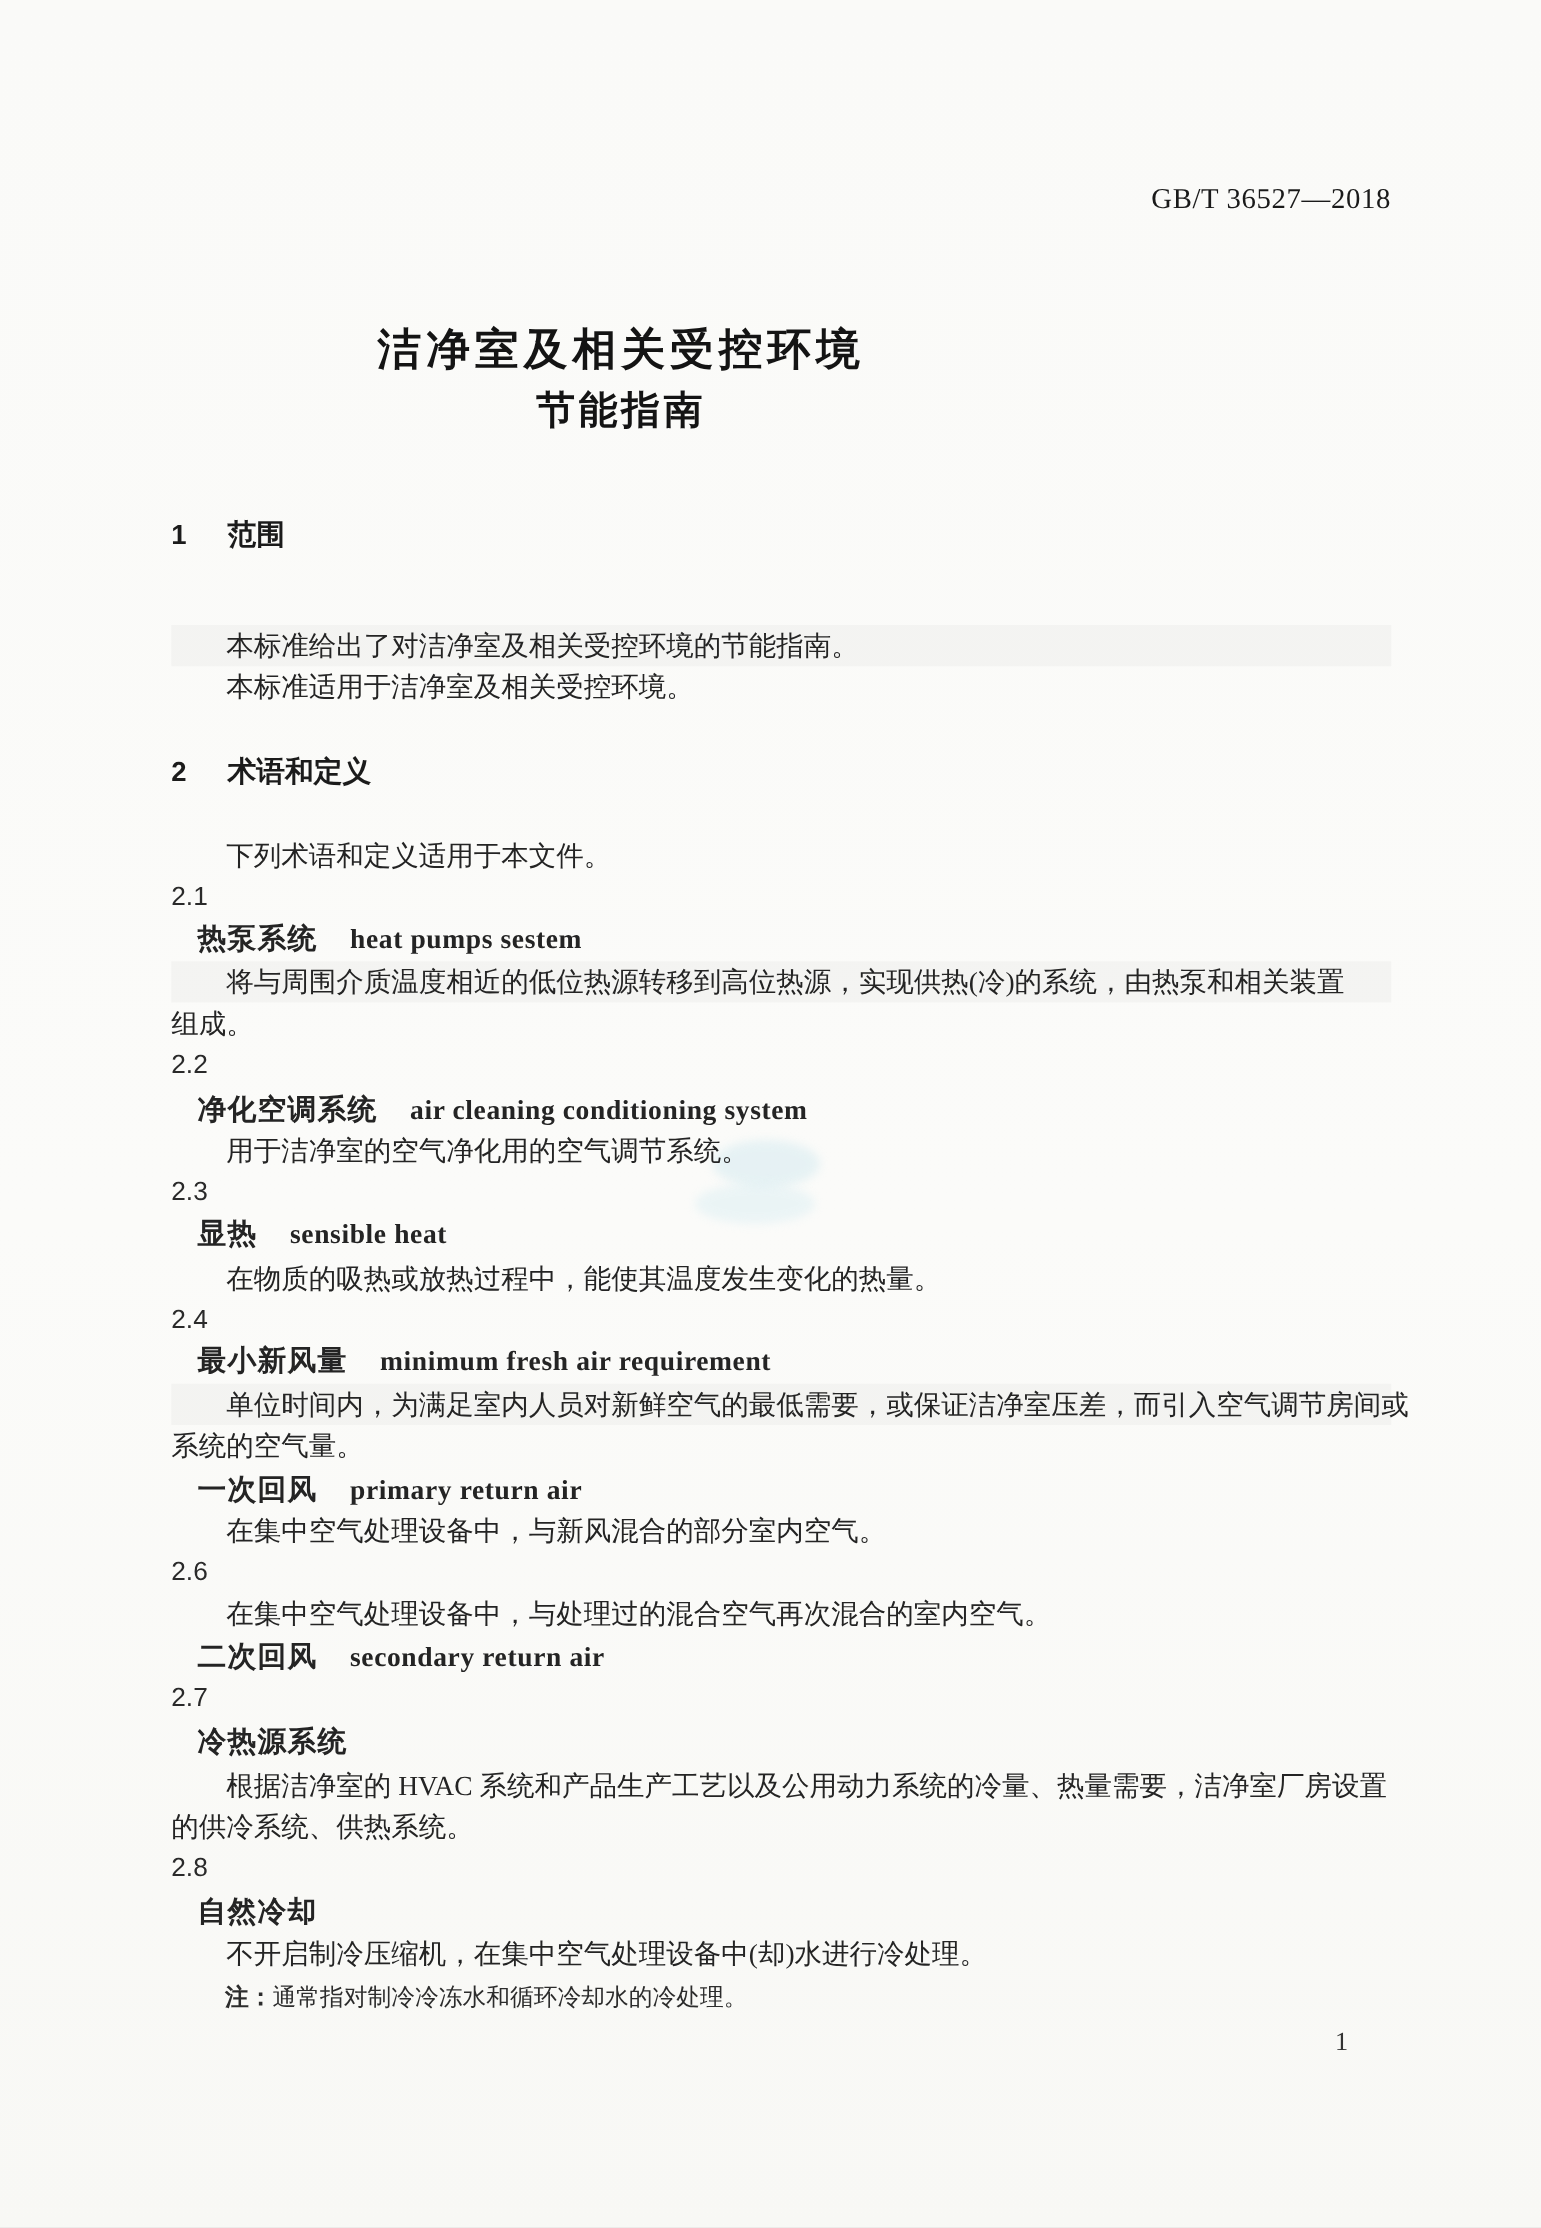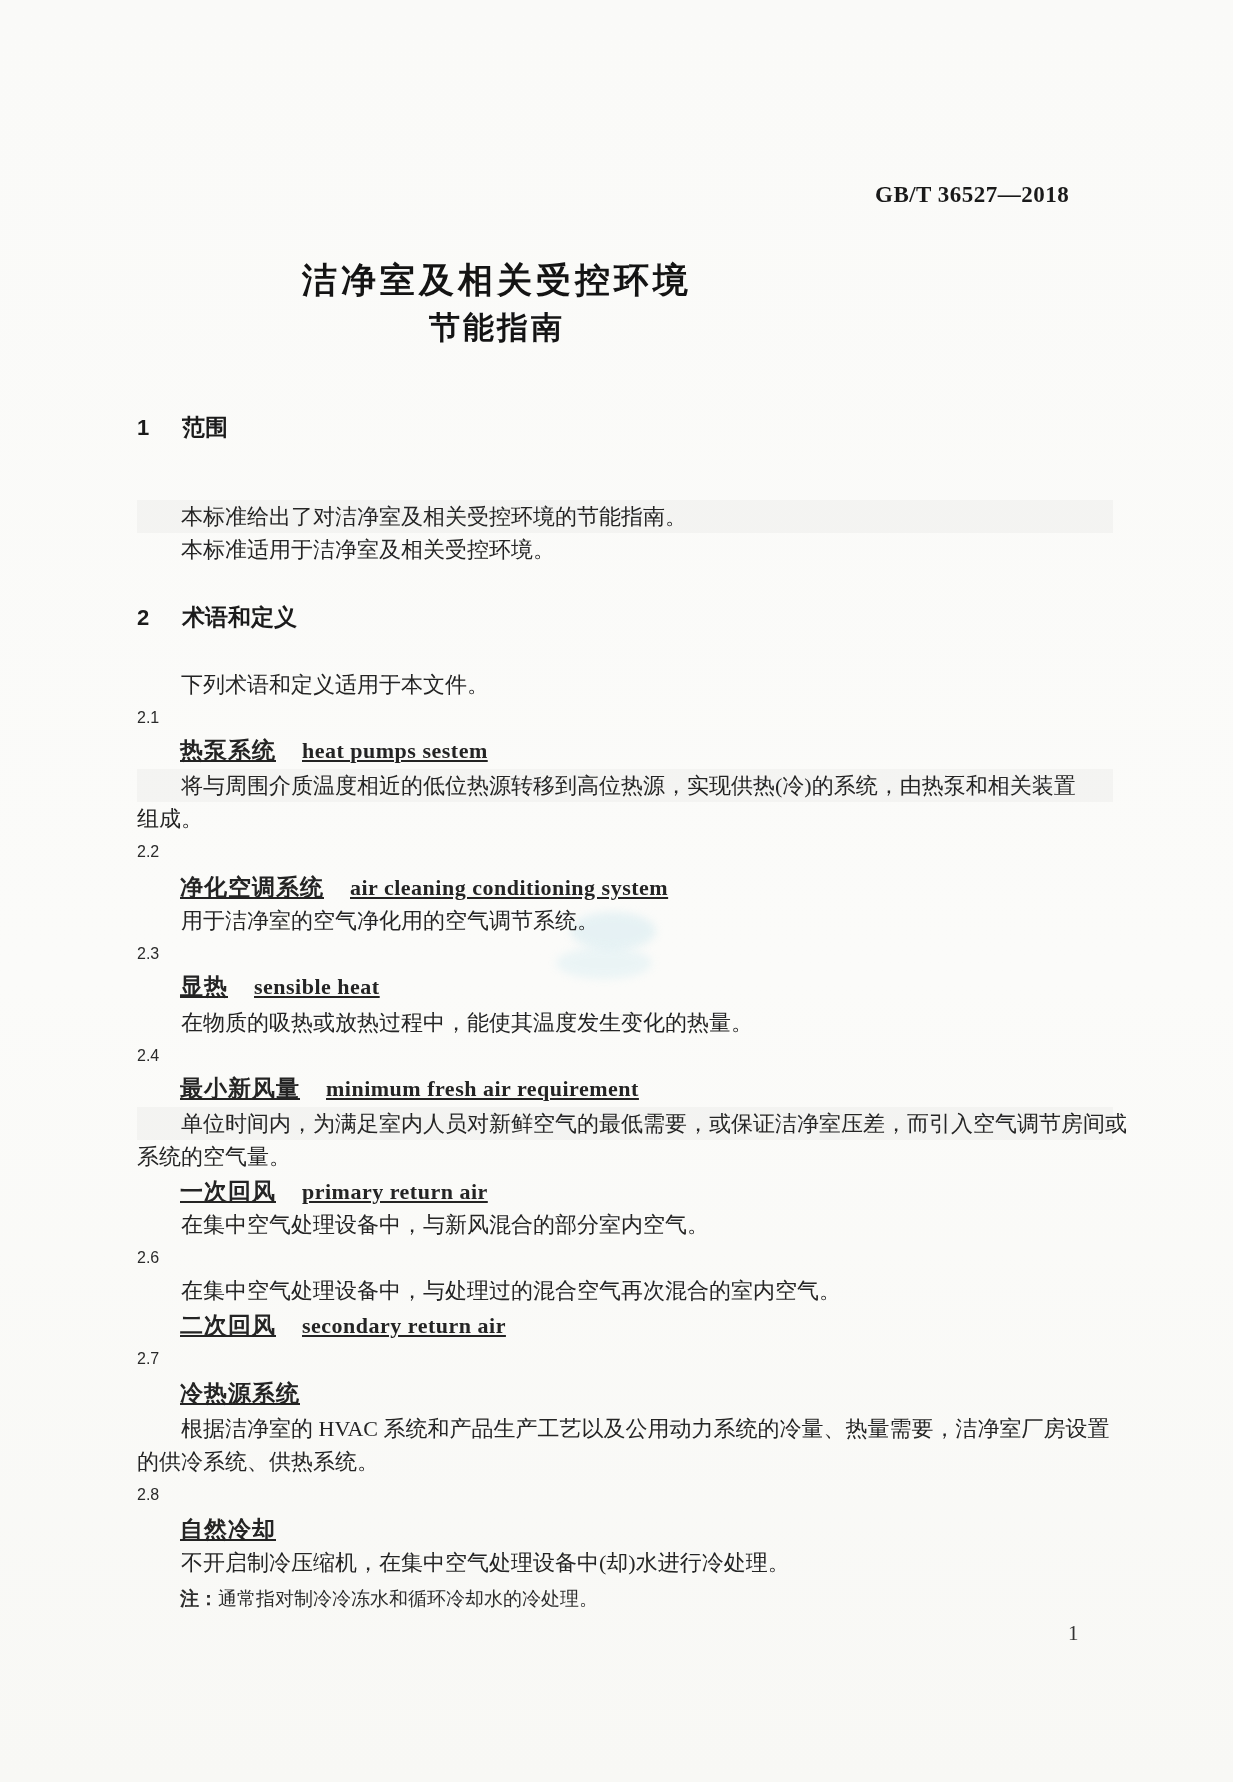--- a/index.html
+++ b/index.html
@@ -3,37 +3,37 @@
 <meta charset="utf-8">
 <style>
   html,body{margin:0;padding:0;}
   body{width:1233px;height:1782px;background:#e8e8e6;}
   .page{
     position:relative;width:1233px;height:1782px;overflow:hidden;
     background:linear-gradient(180deg,#fafaf8 0%,#fbfbf9 55%,#f8f8f5 100%);
     font-family:"Liberation Serif","DejaVu Serif",serif;color:#242424;
   }
   .doc-number{
-    position:absolute;top:146px;left:875px;width:200px;
+    position:absolute;top:146px;left:921px;width:200px;
     font-family:"Liberation Serif","DejaVu Serif",serif;
-    font-weight:bold;font-size:23px;letter-spacing:.5px;color:#1a1a1a;white-space:nowrap;margin-top:36px;
+    font-weight:normal;font-size:23px;letter-spacing:.5px;color:#1a1a1a;white-space:nowrap;
   }
   .title-block{
     position:absolute;top:256px;left:0;width:976px;padding-left:18px;box-sizing:border-box;
     text-align:center;font-family:"Liberation Sans","DejaVu Sans",sans-serif;
     font-weight:bold;color:#141414;
   }
   .title-line1{font-size:35px;line-height:48px;letter-spacing:4px;white-space:nowrap;}
   .title-line2{font-size:31px;line-height:48px;letter-spacing:3px;white-space:nowrap;}
   .content{position:absolute;top:411px;left:137px;width:976px;}
   .line{line-height:33px;font-size:22px;color:#242424;white-space:nowrap;}
   .h-sec{font-family:"Liberation Sans","DejaVu Sans",sans-serif;font-weight:bold;font-size:23px;color:#1b1b1b;}
   .h-sec .num{display:inline-block;min-width:45px;font-size:22px;}
-  .clause-num{font-family:"Liberation Sans","DejaVu Sans",sans-serif;font-size:16px;color:#2a2a2a;}
-  .term{margin-left:43px;text-decoration:underline;}
+  .clause-num{font-family:"Liberation Sans","DejaVu Sans",sans-serif;font-size:21px;color:#2a2a2a;}
+  .term{margin-left:21px;}
   .term .zh{font-family:"Liberation Sans","DejaVu Sans",sans-serif;font-weight:bold;font-size:23px;letter-spacing:1px;}
   .term .en{font-family:"Liberation Serif","DejaVu Serif",serif;font-weight:bold;font-size:22px;margin-left:26px;letter-spacing:.5px;}
   .indent{text-indent:44px;}
   .mt2{margin-top:2px;}
   .mt3{margin-top:3px;}
   .gap36{margin-top:56px;}
   .gap35{margin-top:35px;}
   .gap34{margin-top:34px;}
   .shade{background:rgba(70,68,60,0.035);}
   .note{font-size:19px;line-height:33px;margin-left:43px;color:#2c2c2c;white-space:nowrap;}

